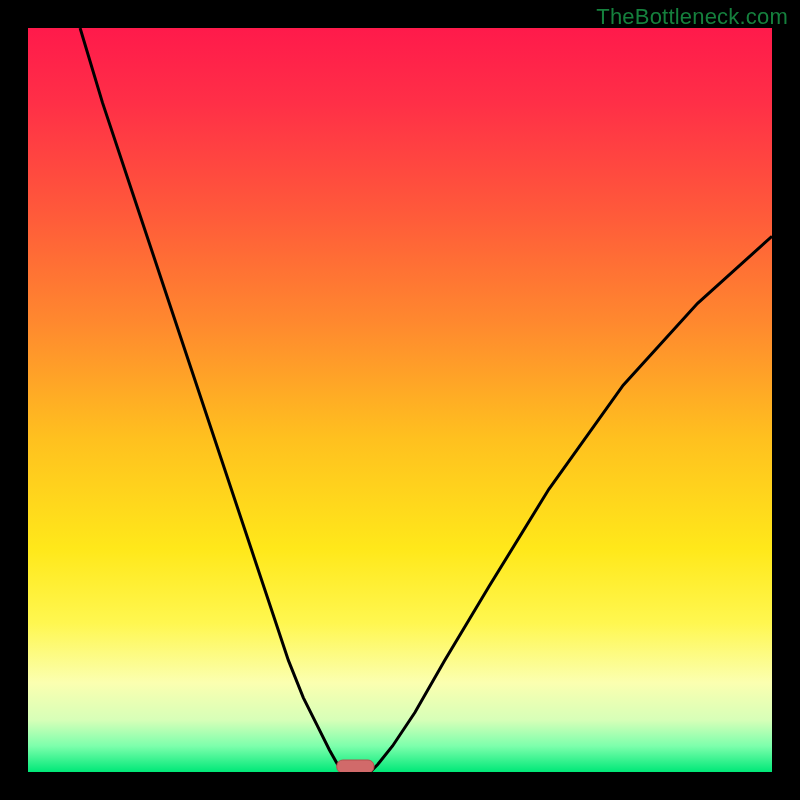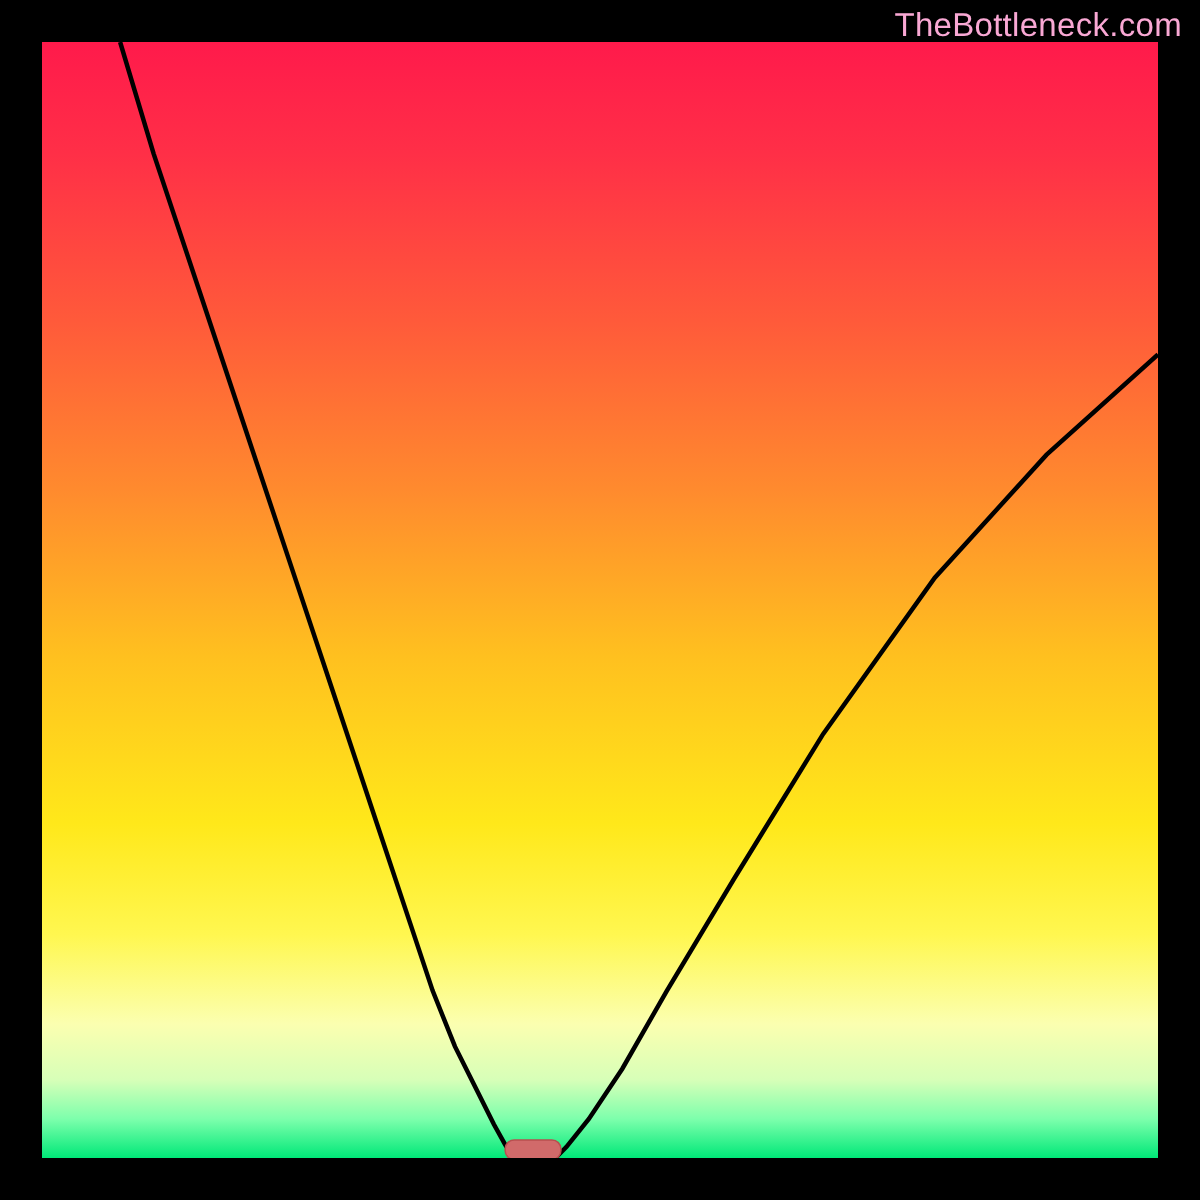--- a/index.html
+++ b/index.html
@@ -24,21 +24,21 @@
     left: 28px;
     top: 28px;
     width: 744px;
     height: 744px;
     overflow: hidden;
   }
   .watermark {
     position: absolute;
     top: 4px;
     right: 12px;
-    color: #f9a8d4;
+    color: #15803d;
     font-size: 22px;
     font-weight: 500;
     letter-spacing: 0.2px;
   }
   svg { display: block; }
 </style>
 </head>
 <body>
 
 <div class="frame">

